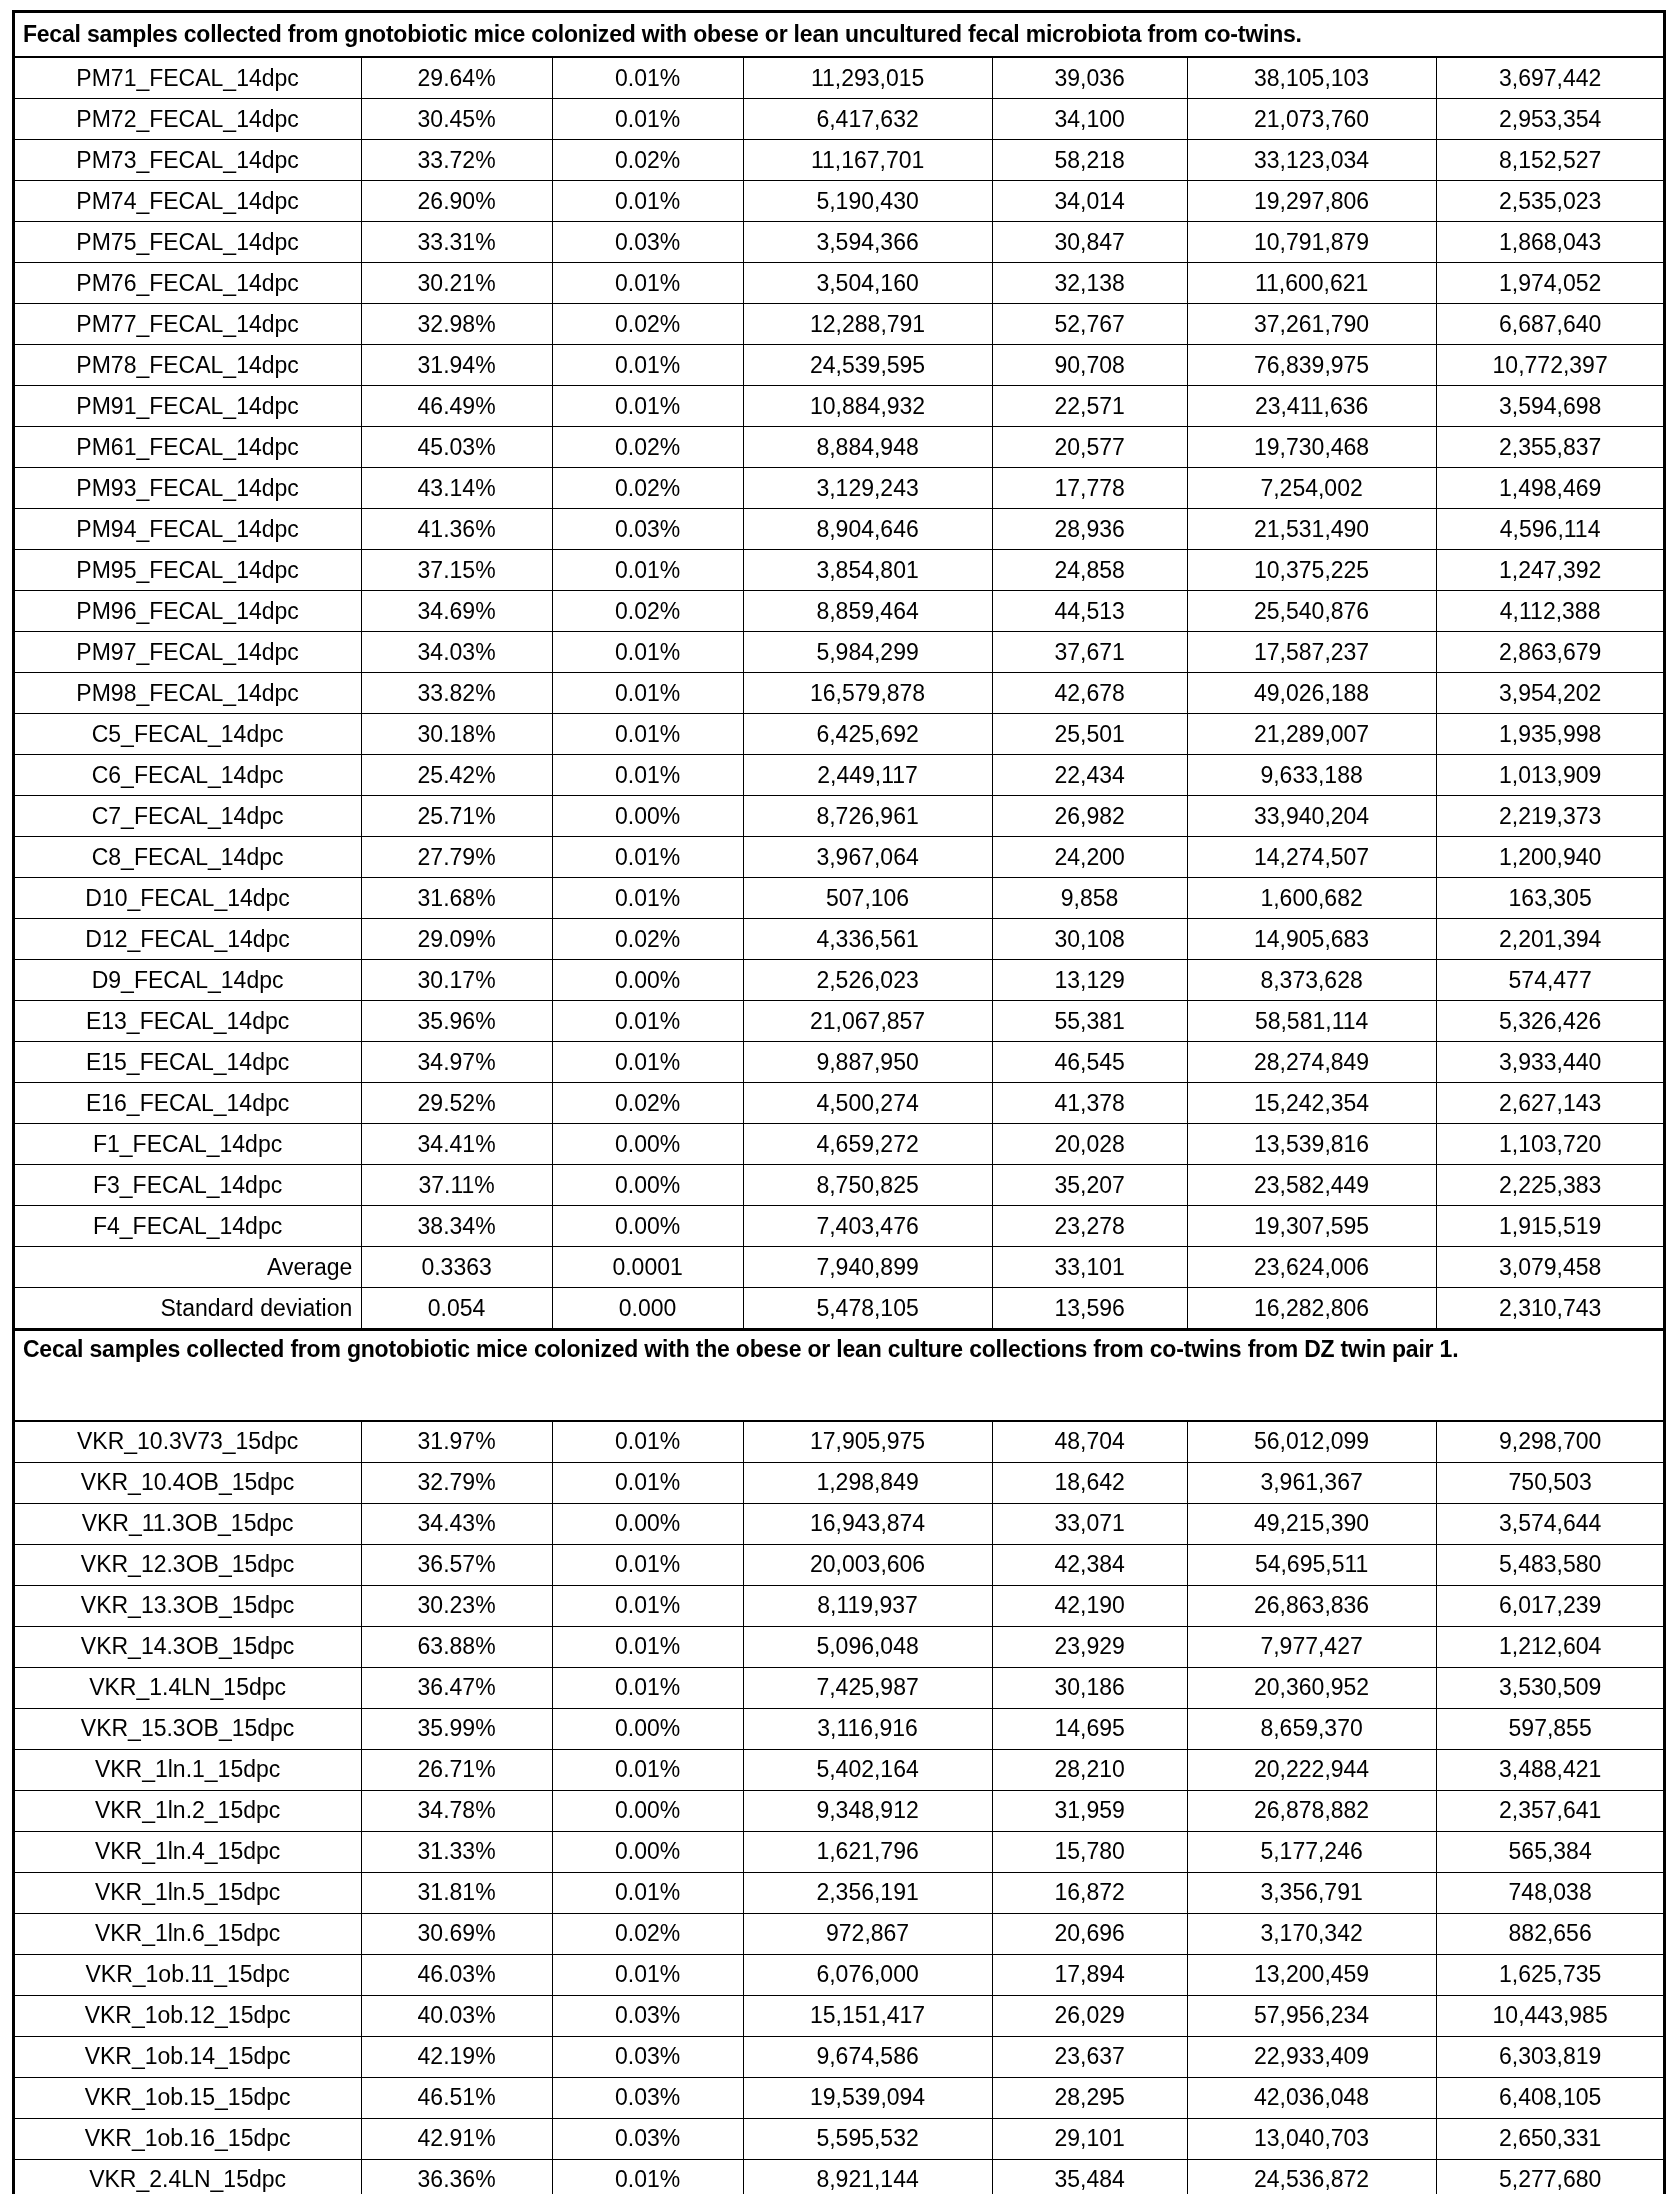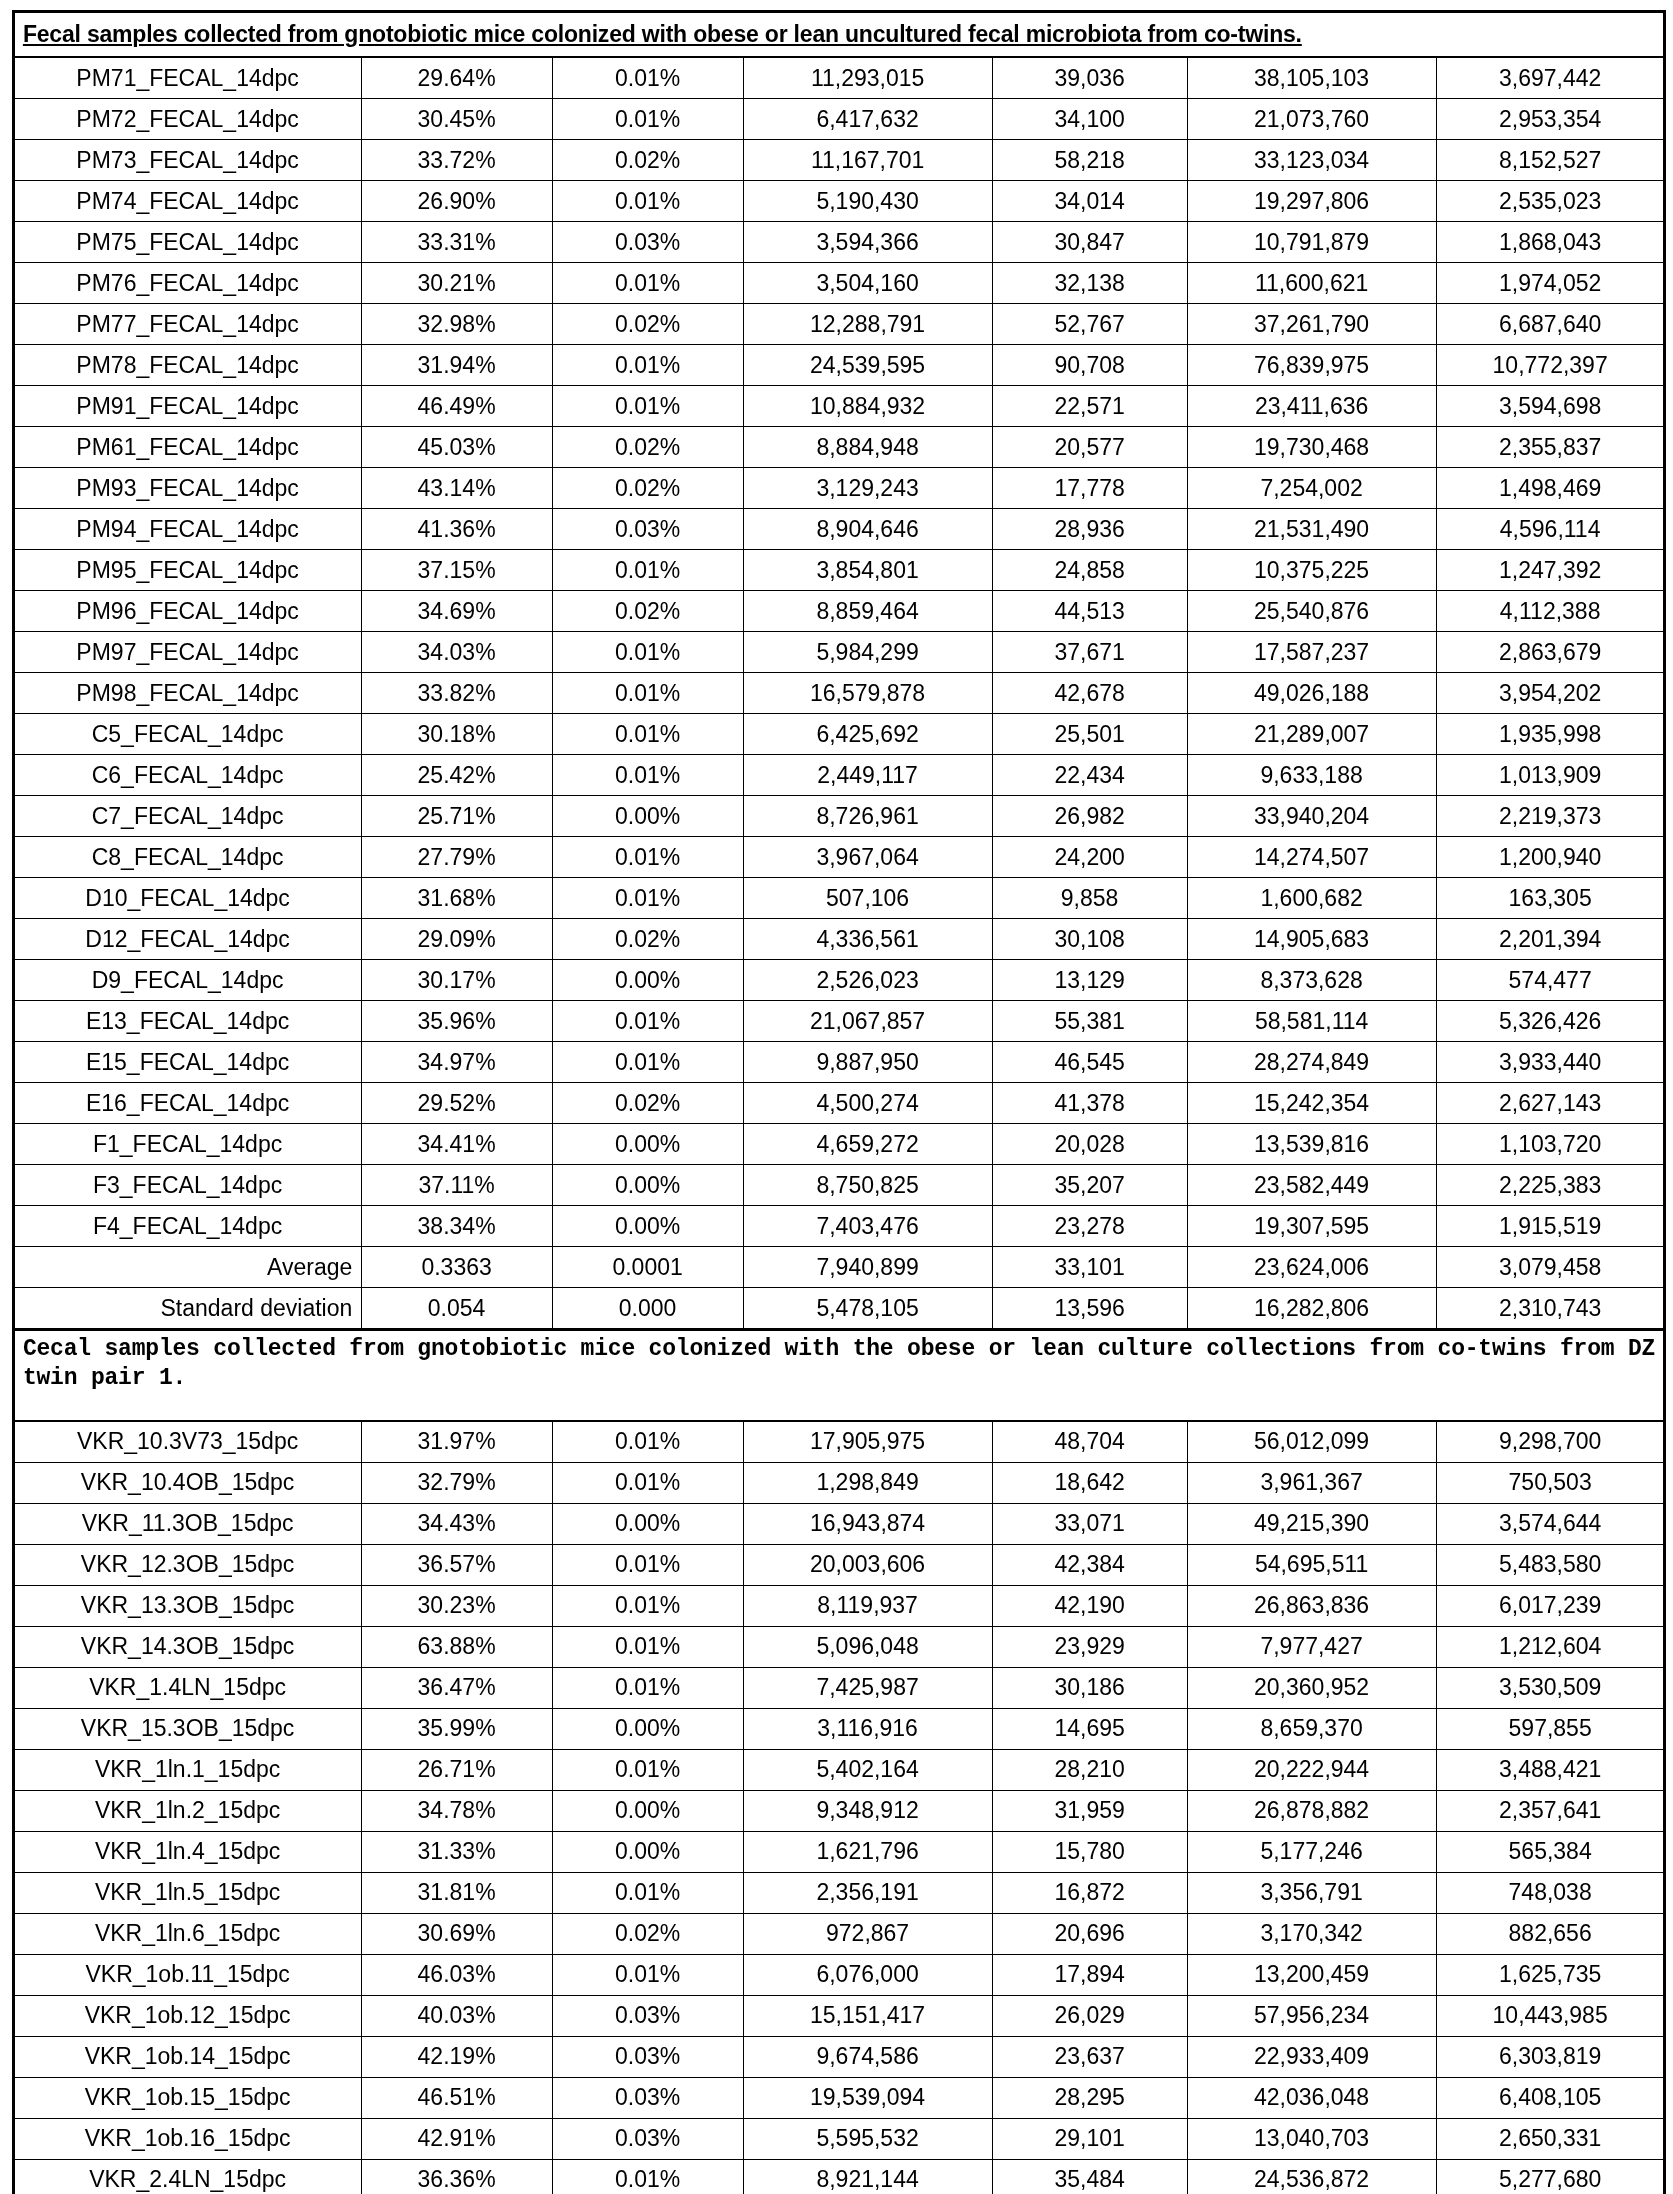--- a/index.html
+++ b/index.html
@@ -51,28 +51,26 @@
     font-weight: bold;
     text-align: left;
     font-size: 23px;
     letter-spacing: -0.2px;
     padding: 3.3px 8.3px 5px 8.3px;
     border-top: 3.3px solid #000;
     border-bottom: 2.5px solid #000;
   }
   tr.section-title.first td {
     border-top: 3.3px solid #000;
-    text-decoration: underline;
   }
   tr.section-title.tall td {
     height: 80px;
     vertical-align: top;
     line-height: 1.28;
     white-space: normal;
-    font-family: Liberation Mono, monospace;
   }
   tr.summary td.name {
     font-weight: normal;
     text-align: right;
   }
 </style>
 </head>
 <body>
 
 <div id="sheet">

